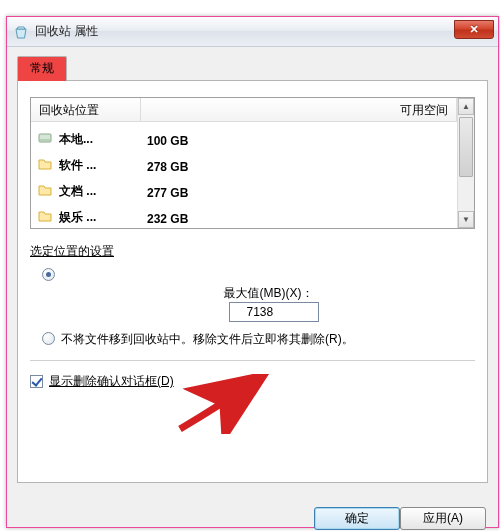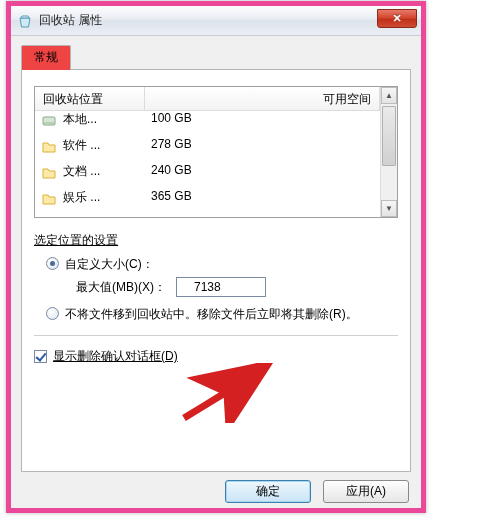--- a/index.html
+++ b/index.html
@@ -6,23 +6,23 @@
   body {
     font-family: "Microsoft YaHei", "SimSun", Tahoma, sans-serif;
     font-size: 12px;
     background: #fff;
     width: 500px; height: 531px;
     position: relative;
     overflow: hidden;
   }
   .window {
     position: absolute;
-    left: 6px; top: 1px;
-    width: 420px; height: 512px;
-    border: 5px solid #ec4899;
+    left: 6px; top: 16px;
+    width: 493px; height: 512px;
+    border: 1px solid #ec4899;
     background: #f0f0f0;
     box-shadow: 0 0 4px rgba(0,0,0,0.3);
   }
   .titlebar {
     height: 30px;
     background: linear-gradient(to bottom, #fdfdfe 0%, #e9edf3 45%, #dde3eb 50%, #ebeff5 100%);
     border-bottom: 1px solid #c7cdd6;
     display: flex;
     align-items: center;
     padding: 0 6px;
@@ -56,21 +56,21 @@
     border: 1px solid #b5b5b5;
     border-bottom: none;
     background: #ef4444;
     padding: 3px 12px 4px 12px;
     position: relative;
     top: 1px;
     border-radius: 2px 2px 0 0;
     font-size: 12px;
   }
   .tab-content {
-    margin: 0 10px 0 10px;
+    margin: 0 10px 16px 10px;
     background: #fff;
     border: 1px solid #b5b5b5;
     border-top: none;
     padding: 16px 12px 12px 12px;
     height: 402px;
     position: relative;
   }
   .list-box {
     border: 1px solid #a0a0a0;
     height: 132px;
@@ -87,23 +87,24 @@
   .list-header .col {
     padding: 4px 8px;
     border-right: 1px solid #dcdcdc;
     font-size: 12px;
   }
   .col-loc { width: 110px; }
   .col-size { flex: 1; text-align: right; }
   .list-rows { }
   .row {
     display: flex;
-    align-items: flex-start;
+    align-items: flex-end;
     height: 26px;
     padding: 0 4px;
+    font-weight: bold;
   }
   .row .icon {
     width: 20px; height: 20px;
     margin-right: 4px;
     display: flex; align-items: center; justify-content: center;
   }
   .row .loc { width: 82px; font-size: 12px; white-space: nowrap; overflow: hidden; }
   .row .size { flex: 1; font-size: 12px; padding-left: 6px; }
   .vscroll {
     width: 17px;
@@ -149,20 +150,21 @@
   .radio.checked::after {
     content:"";
     position:absolute; left:3px; top:3px;
     width:5px; height:5px; border-radius:50%;
     background:#4a6a9a;
   }
   .radio-label { font-size:12px; }
   .maxrow {
     display:flex; align-items:center;
     margin: 4px 0 8px 30px;
+    flex-direction: column;
   }
   .maxrow label { font-size:12px; margin-right:10px; }
   .textfield {
     border:1px solid #7a8aa0;
     background:#fff;
     padding:2px 17px;
     width:90px; height:20px;
     font-family: Tahoma, sans-serif;
     font-size:12px;
   }
@@ -181,21 +183,21 @@
   .checkbox.checked::after{
     content:"";
     position:absolute; left:1px; top:2px;
     width:8px; height:4px;
     border-left:2px solid #2a5aaa;
     border-bottom:2px solid #2a5aaa;
     transform:rotate(-50deg);
   }
   .button-row {
     display:flex; justify-content:flex-end;
-    gap:12px;
+    gap:0;
     padding:8px 12px 0 12px;
   }
   .btn {
     min-width:86px; height:23px;
     border:1px solid #8a8a8a;
     background:linear-gradient(to bottom,#fefefe,#e6e6e6);
     border-radius:3px;
     font-size:12px;
     display:flex; align-items:center; justify-content:center;
     padding:0 10px;
@@ -264,48 +266,47 @@
             <span class="loc">软件 ...</span>
             <span class="size">278 GB</span>
           </div>
           <div class="row">
             <span class="icon">
               <svg width="16" height="16" viewBox="0 0 16 16">
                   <path d="M2 4h5l1 2h6v7H2z" fill="#ffe9a8" stroke="#d9b23a"></path>
                 </svg>
             </span>
             <span class="loc">文档 ...</span>
-            <span class="size">240 GB</span>
+            <span class="size">277 GB</span>
           </div>
           <div class="row">
             <span class="icon">
               <svg width="16" height="16" viewBox="0 0 16 16">
                   <path d="M2 4h5l1 2h6v7H2z" fill="#ffe9a8" stroke="#d9b23a"></path>
                 </svg>
             </span>
             <span class="loc">娱乐 ...</span>
-            <span class="size">365 GB</span>
+            <span class="size">232 GB</span>
           </div>
         </div>
       </div>
       <div class="vscroll">
         <div class="arrow">▲</div>
         <div class="track">
           <div class="thumb"></div>
         </div>
         <div class="arrow">▼</div>
       </div>
     </div>
 
     <div class="section-label">选定位置的设置</div>
 
     <div class="radio-group">
       <div class="radio-row">
         <span class="radio checked"></span>
-        <span class="radio-label">自定义大小(C)：</span>
       </div>
       <div class="maxrow">
         <label>最大值(MB)(X)：</label>
         <input class="textfield" type="text" value="7138" style="">
       </div>
       <div class="radio-row">
         <span class="radio"></span>
         <span class="radio-label" style="max-width:370px">不将文件移到回收站中。移除文件后立即将其删除(R)。</span>
       </div>
     </div>

